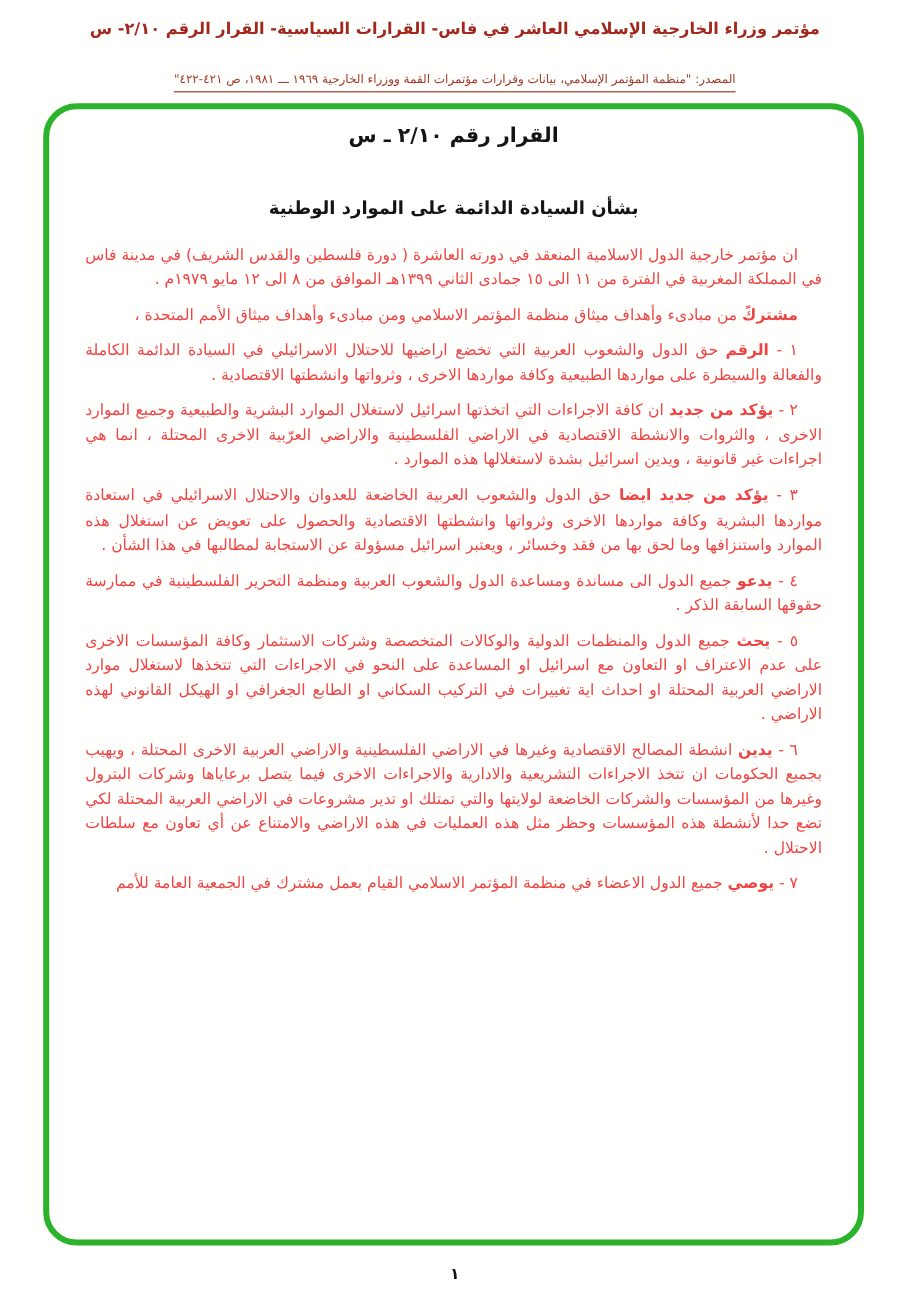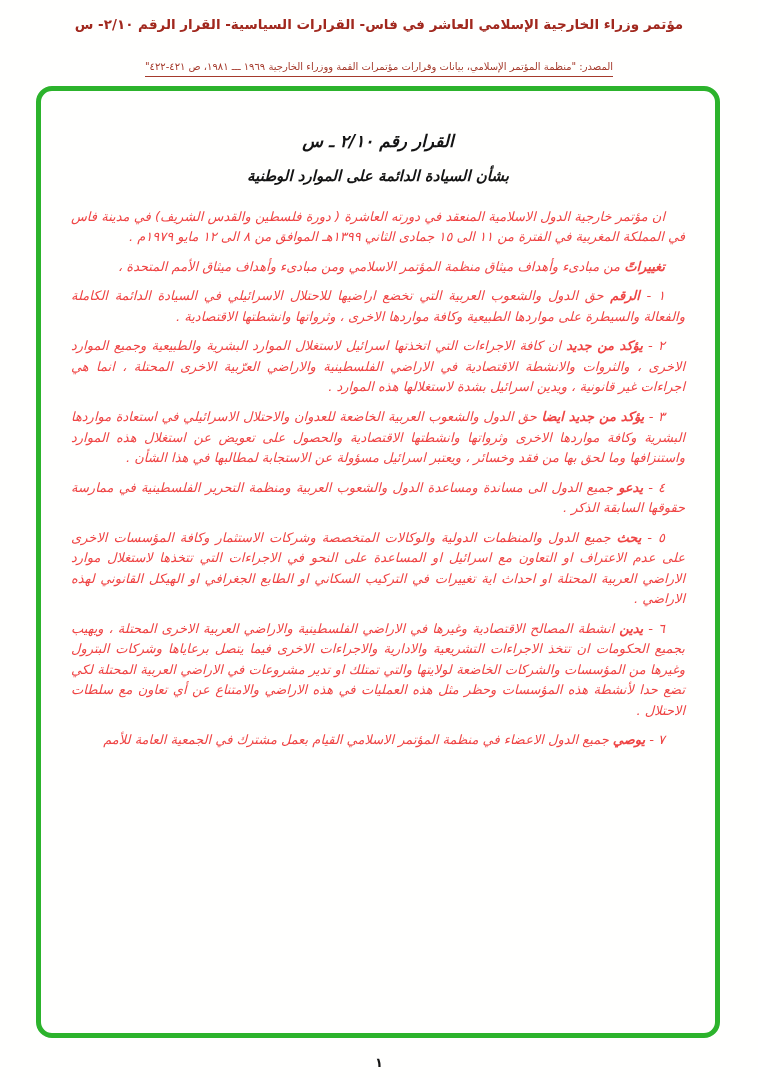--- a/index.html
+++ b/index.html
@@ -13,30 +13,30 @@
   .header-title {
     color:#a1281e; font-weight:bold; font-size:13.5px; line-height:1.5;
     letter-spacing:0;
   }
   .header-source {
     display:inline-block; margin-top:6px; color:#a53a2c; font-size:10px;
     border-bottom:1px solid #a53a2c; padding-bottom:2px; line-height:1.5;
   }
   .green-frame {
     position:absolute; top:86px; right:38px; left:36px; bottom:40px;
-    border:5px solid #2cb32c; border-radius:16px; background:#fffffe;
-    padding:36px 30px 14px; overflow:hidden;font-style:italic;
+    border:5px solid #2cb32c; border-radius:28px; background:#fffffe;
+    padding:8px 30px 14px; overflow:hidden;
   }
   .res-title {
     text-align:center; font-size:17px; font-weight:bold; color:#141414;
     margin-top:4px;
   }
   .res-subtitle {
     text-align:center; font-size:15px; font-weight:bold; color:#141414;
-    margin-top:12px; line-height:1.85;
+    margin-top:37px; line-height:1.85;
   }
   .body-text {
     margin-top:16px; font-size:13px; line-height:1.58; color:#ef4444;
     text-align:justify;
   }
   .para { margin-bottom:9px; text-indent:20px; }
   .para .num { font-weight:normal; }
   .para .lead { font-weight:bold; }
   .page-number {
     position:absolute; bottom:8px; right:0; left:0; text-align:center;
@@ -58,21 +58,21 @@
     <h1 class="res-title">القرار رقم ٢/١٠ ـ س</h1>
 
     <h2 class="res-subtitle">
       <span>بشأن السيادة الدائمة على الموارد الوطنية</span><br>
     </h2>
 
     <div class="body-text">
 
       <p class="para"><span class="num"></span><b class="lead"></b><span>ان مؤتمر خارجية الدول الاسلامية المنعقد في دورته العاشرة ( دورة فلسطين والقدس الشريف) في مدينة فاس في المملكة المغربية في الفترة من ١١ الى ١٥ جمادى الثاني ١٣٩٩هـ الموافق من ٨ الى ١٢ مايو ١٩٧٩م .</span></p>
 
-      <p class="para"><span class="num"></span><b class="lead">تغييراتً</b><span> من مبادىء وأهداف ميثاق منظمة المؤتمر الاسلامي ومن مبادىء وأهداف ميثاق الأمم المتحدة ،</span></p>
+      <p class="para"><span class="num"></span><b class="lead">مشتركً</b><span> من مبادىء وأهداف ميثاق منظمة المؤتمر الاسلامي ومن مبادىء وأهداف ميثاق الأمم المتحدة ،</span></p>
 
 
       <p class="para"><span class="num">١ - </span><b class="lead">الرقم</b><span> حق الدول والشعوب العربية التي تخضع اراضيها للاحتلال الاسرائيلي في السيادة الدائمة الكاملة والفعالة والسيطرة على مواردها الطبيعية وكافة مواردها الاخرى ، وثرواتها وانشطتها الاقتصادية .</span></p>
 
       <p class="para"><span class="num">٢ - </span><b class="lead">يؤكد من جديد</b><span> ان كافة الاجراءات التي اتخذتها اسرائيل لاستغلال الموارد البشرية والطبيعية وجميع الموارد الاخرى ، والثروات والانشطة الاقتصادية في الاراضي الفلسطينية والاراضي العرّبية الاخرى المحتلة ، انما هي اجراءات غير قانونية ، ويدين اسرائيل بشدة لاستغلالها هذه الموارد .</span></p>
 
       <p class="para"><span class="num">٣ - </span><b class="lead">يؤكد من جديد ايضا</b><span> حق الدول والشعوب العربية الخاضعة للعدوان والاحتلال الاسرائيلي في استعادة مواردها البشرية وكافة مواردها الاخرى وثرواتها وانشطتها الاقتصادية والحصول على تعويض عن استغلال هذه الموارد واستنزافها وما لحق بها من فقد وخسائر ، ويعتبر اسرائيل مسؤولة عن الاستجابة لمطالبها في هذا الشأن .</span></p>
 
       <p class="para"><span class="num">٤ - </span><b class="lead">يدعو</b><span> جميع الدول الى مساندة ومساعدة الدول والشعوب العربية ومنظمة التحرير الفلسطينية في ممارسة حقوقها السابقة الذكر .</span></p>
 

